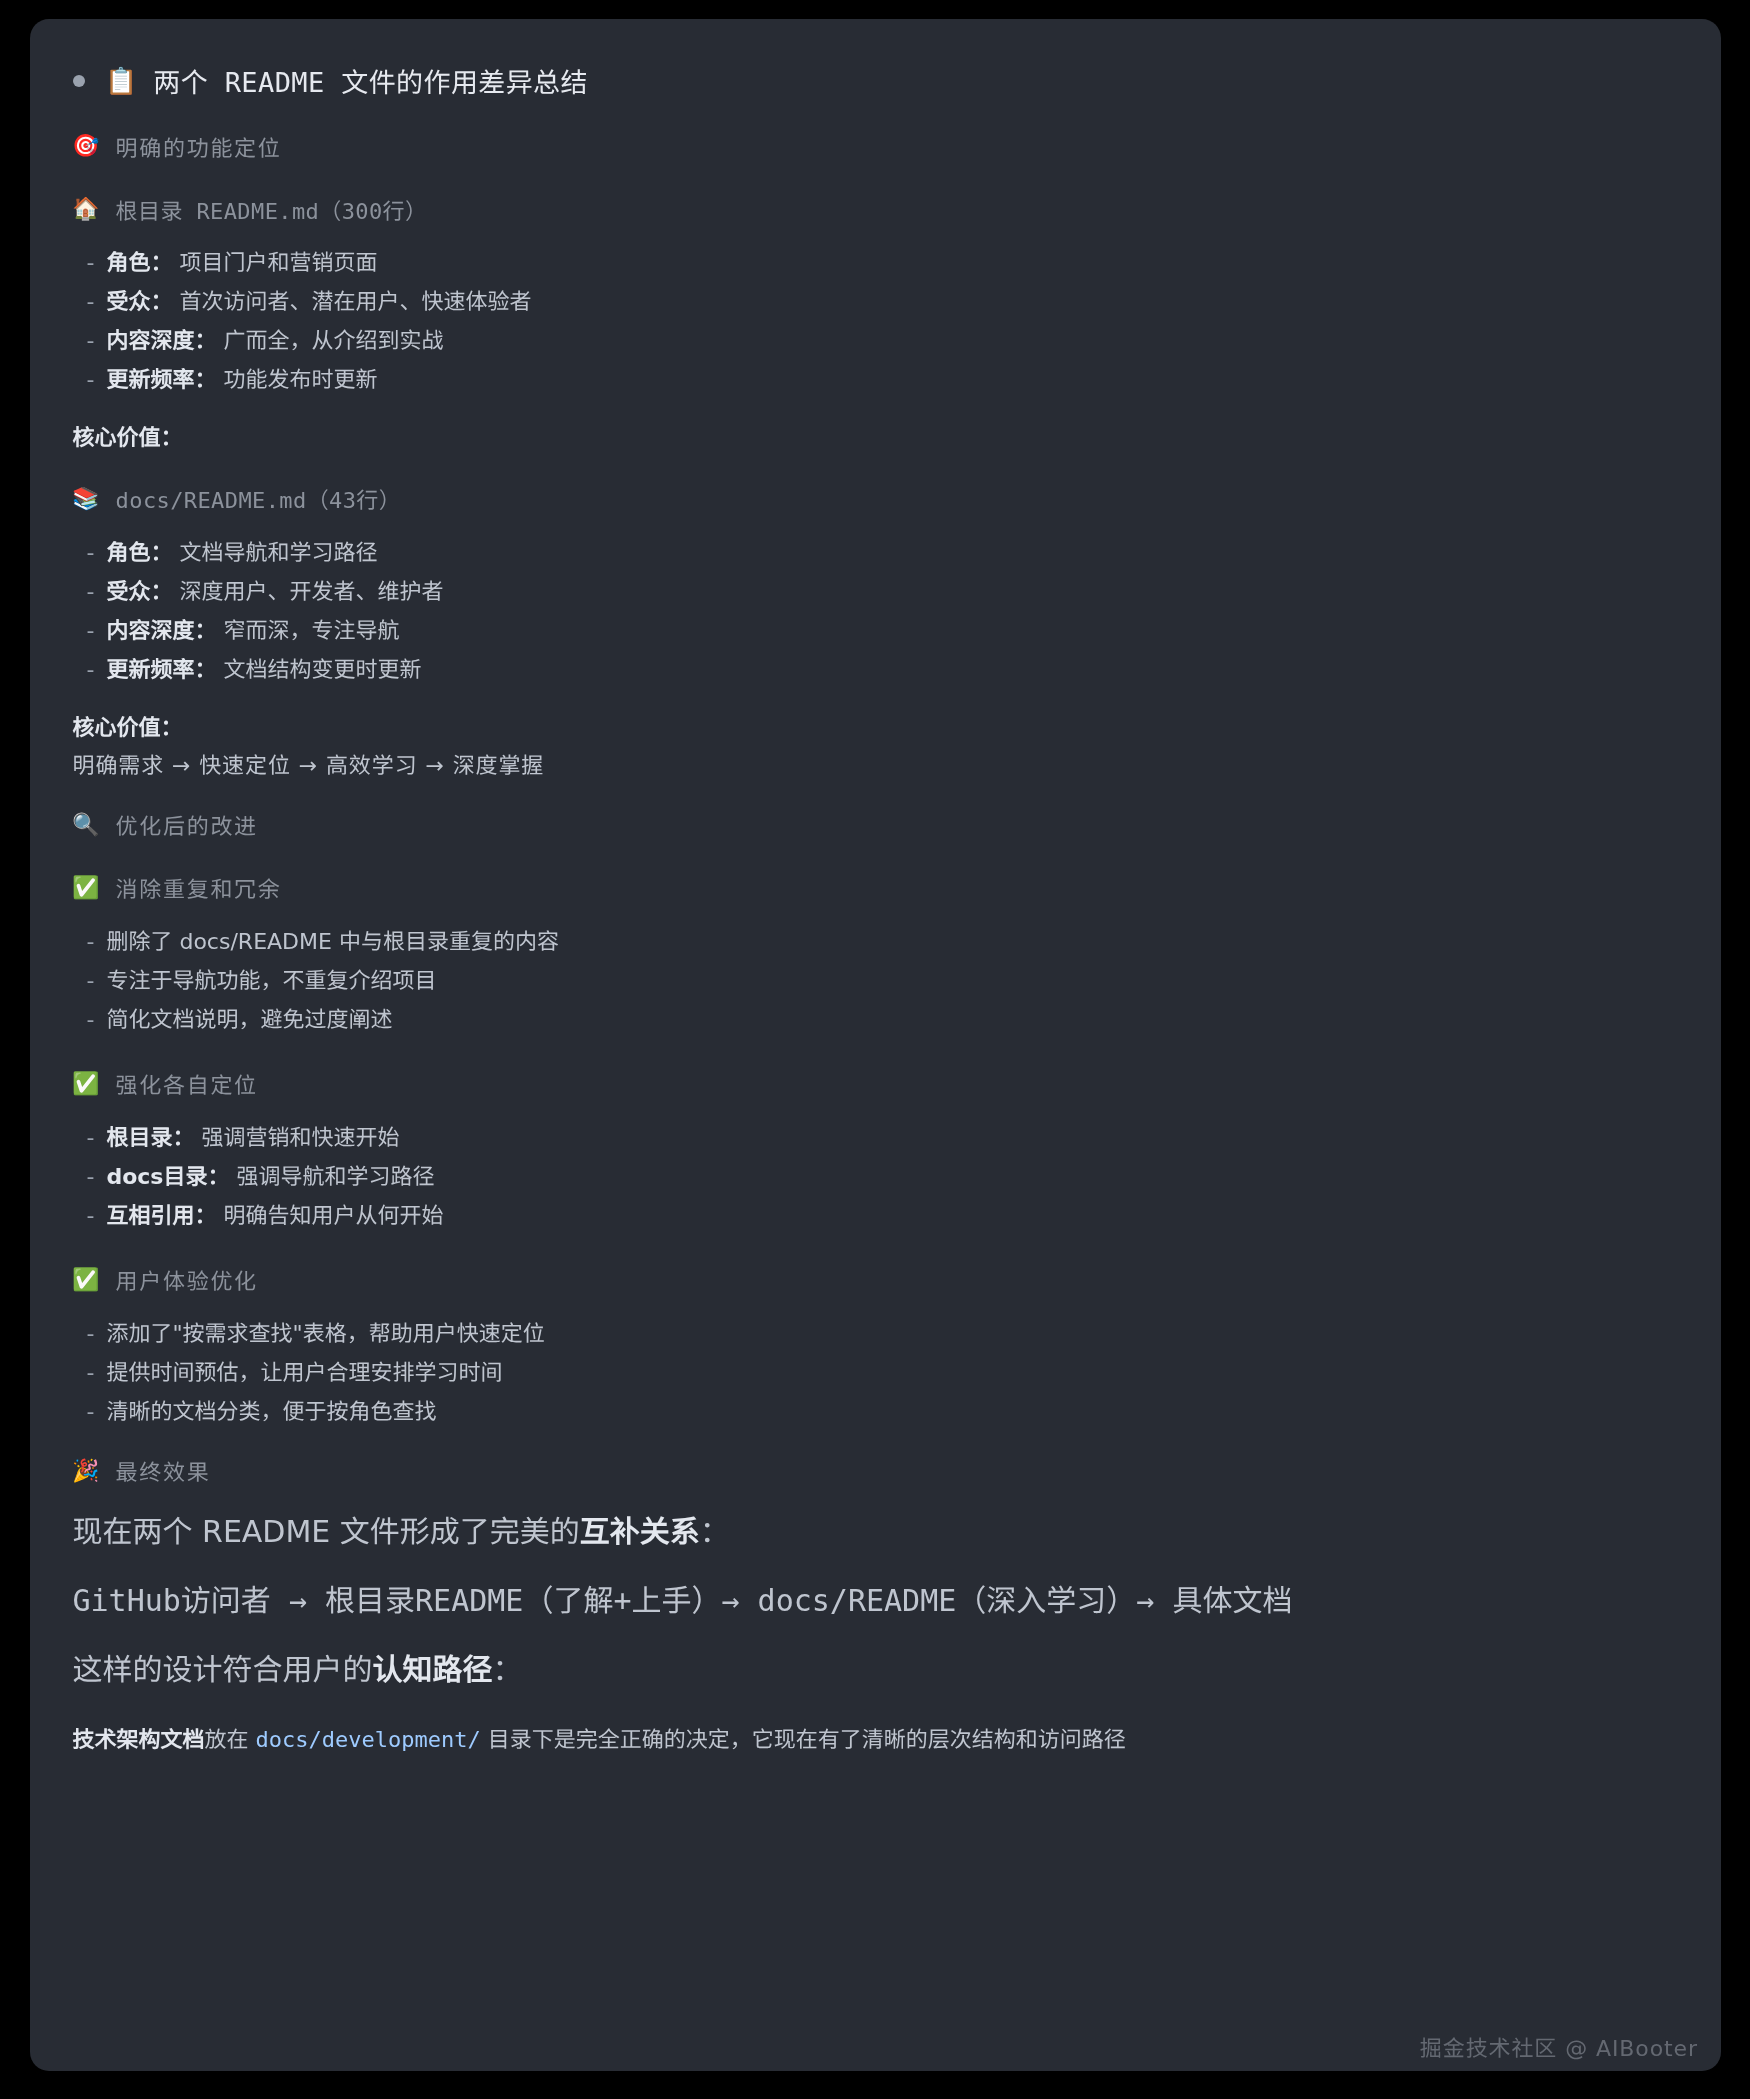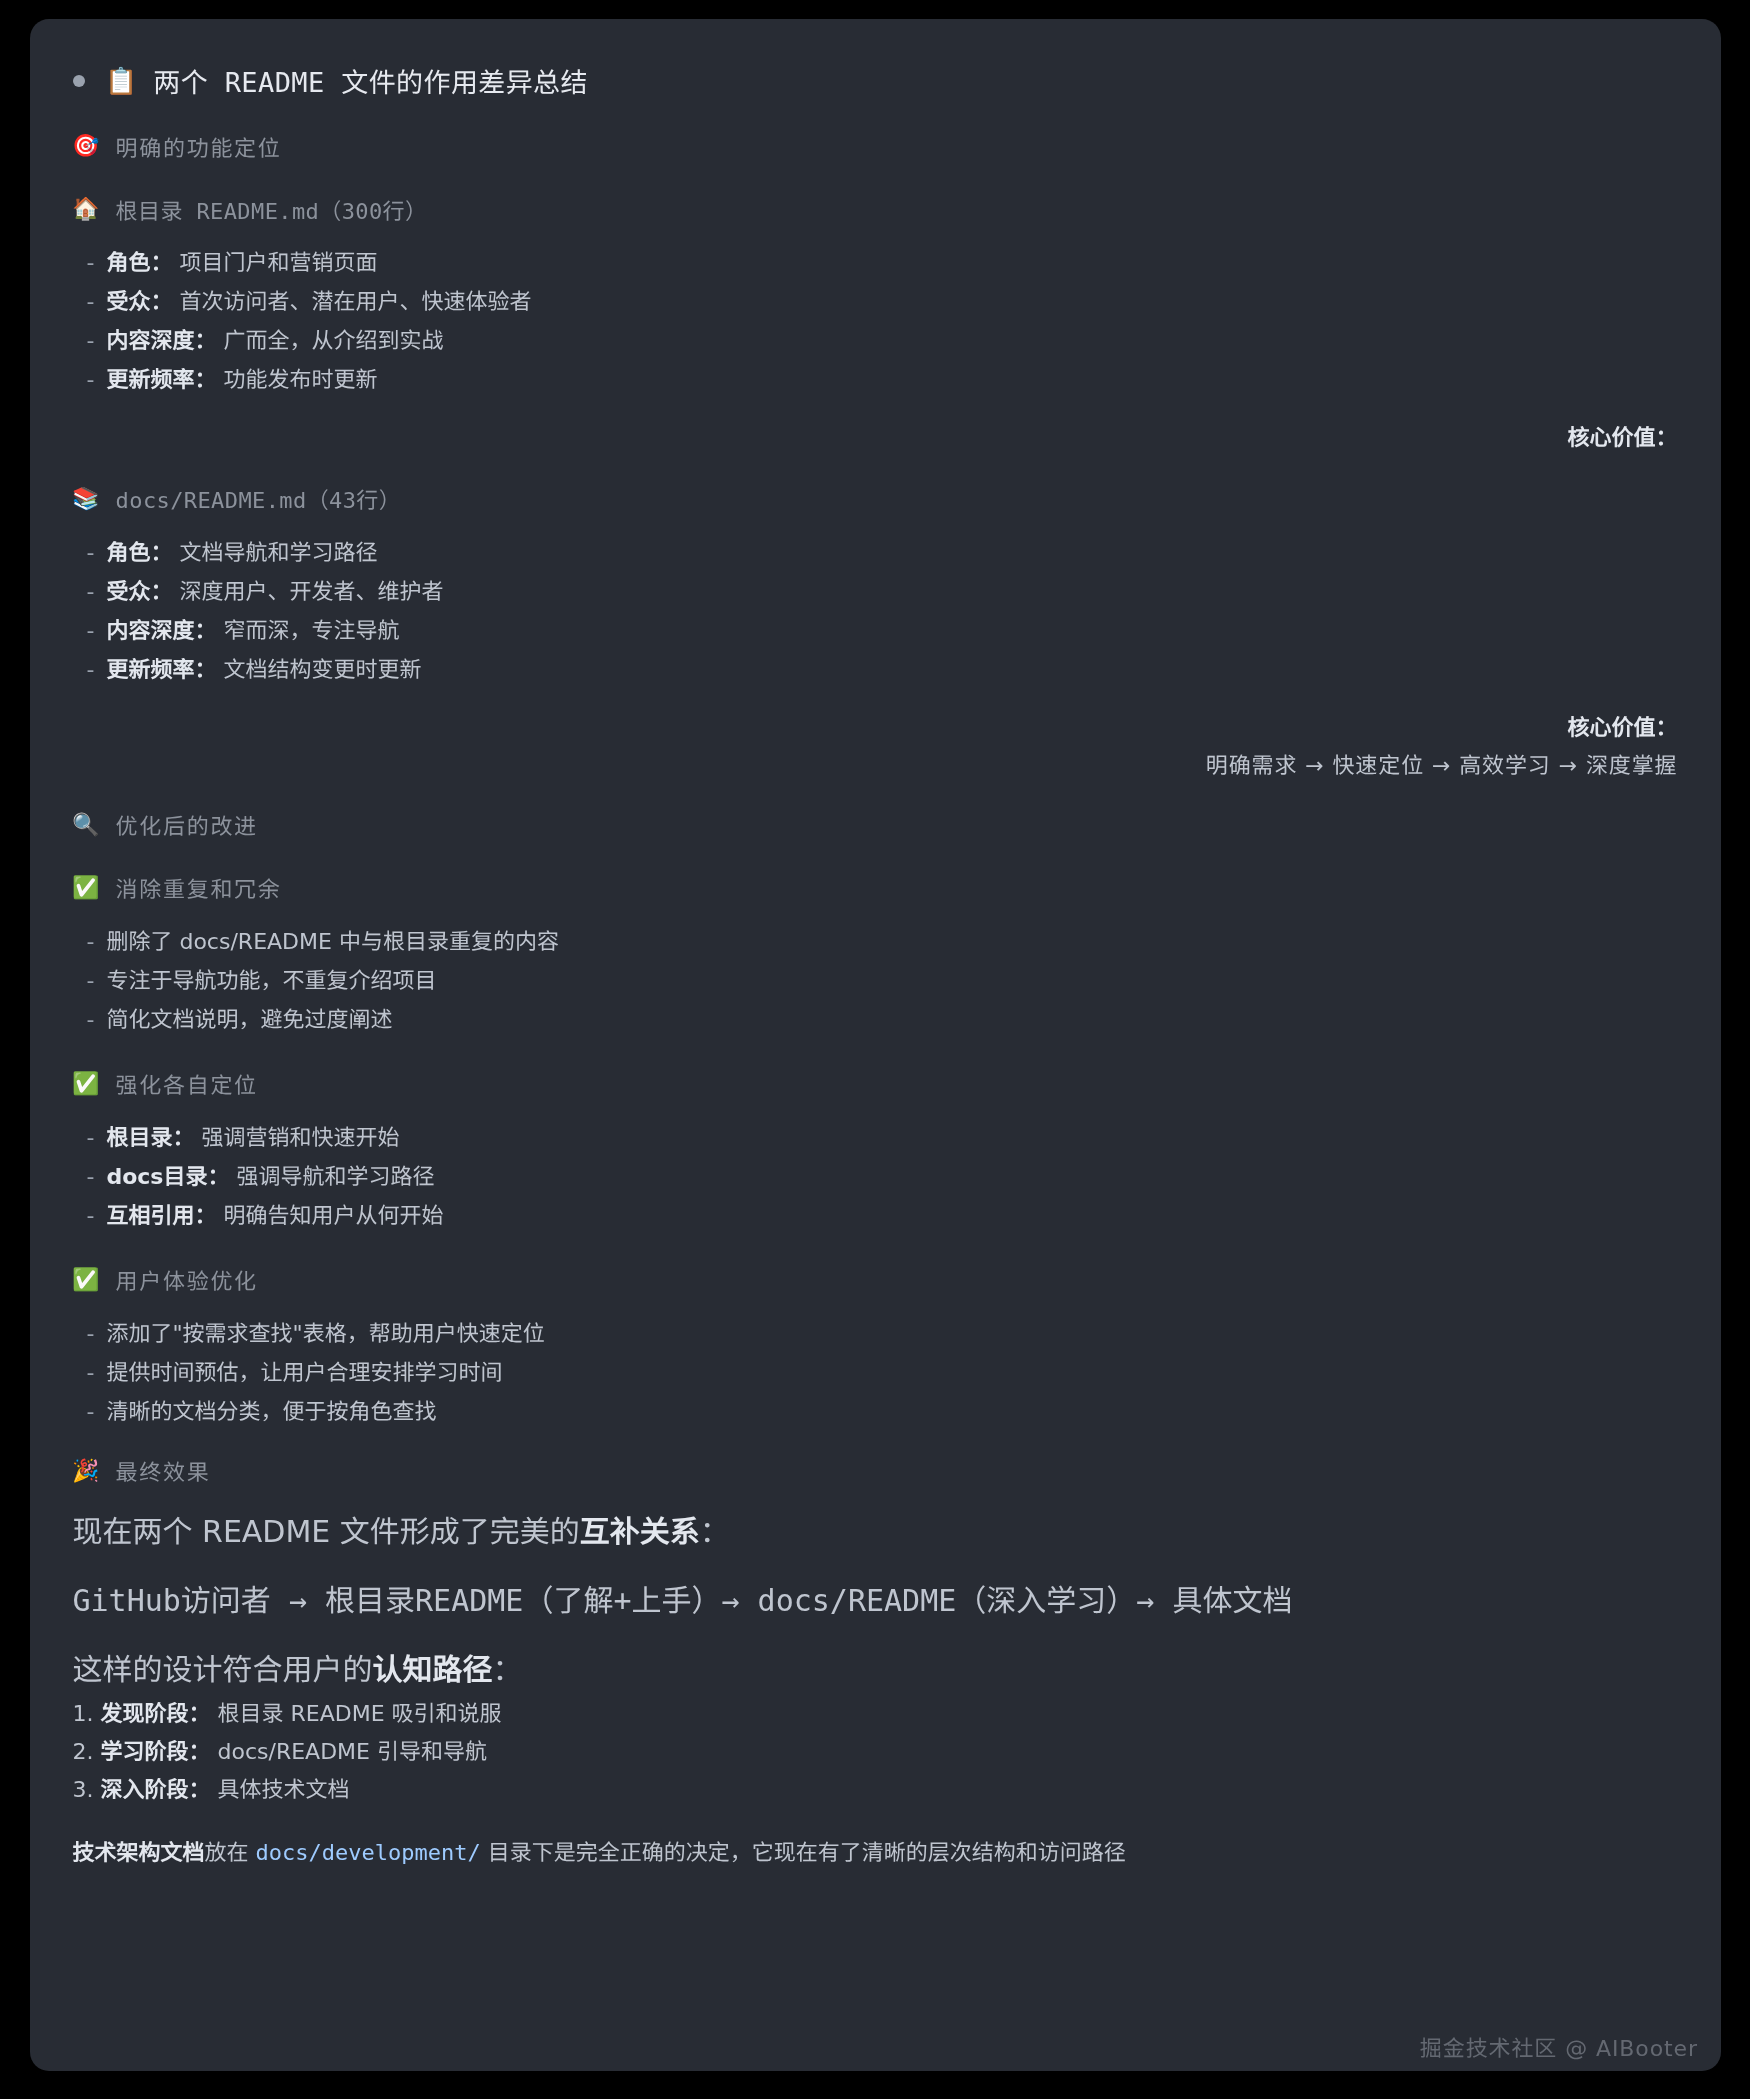--- a/index.html
+++ b/index.html
@@ -96,21 +96,20 @@
   ul.dashlist li .dash {
     color: #9aa2ae;
     flex: 0 0 auto;
   }
   ul.dashlist li b {
     color: #e3e7ee;
     font-weight: bold;
   }
   .block {
     margin: 22.6px 0 0 0;
-    text-align: right;
   }
   .kv-title {
     font-size: 22px;
     color: #e3e7ee;
     font-weight: bold;
     margin: 0 0 8.7px 0;
   }
   .flowline {
     font-size: 22px;
     color: #bfc5cf;
@@ -308,25 +307,20 @@
     <div class="para">
       <span>现在两个 README 文件形成了完美的</span><b>互补关系</b><span>：</span>
     </div>
 
     <div class="para mono">GitHub访问者 → 根目录README（了解+上手）→ docs/README（深入学习）→ 具体文档</div>
 
     <div class="para">
       <span>这样的设计符合用户的</span><b>认知路径</b><span>：</span>
     </div>
 
-    <ol class="numlist">
-      <li><span>1.</span> <b>发现阶段：</b> <span>根目录 README 吸引和说服</span></li>
-      <li><span>2.</span> <b>学习阶段：</b> <span>docs/README 引导和导航</span></li>
-      <li><span>3.</span> <b>深入阶段：</b> <span>具体技术文档</span></li>
-    </ol>
 
     <div class="final">
       <b>技术架构文档</b><span>放在 </span><span class="code-inline">docs/development/</span><span> 目录下是完全正确的决定，它现在有了清晰的层次结构和访问路径</span>
     </div>
 
     <div class="watermark">掘金技术社区 @ AIBooter</div>
   </div>
 </div>
 
 

